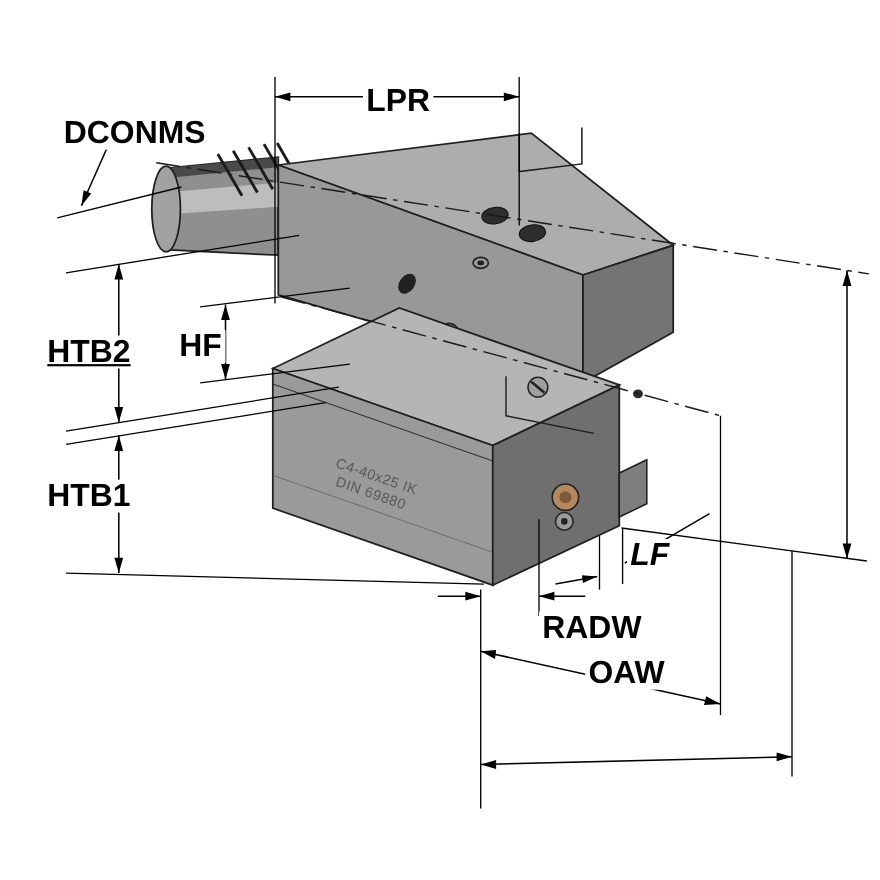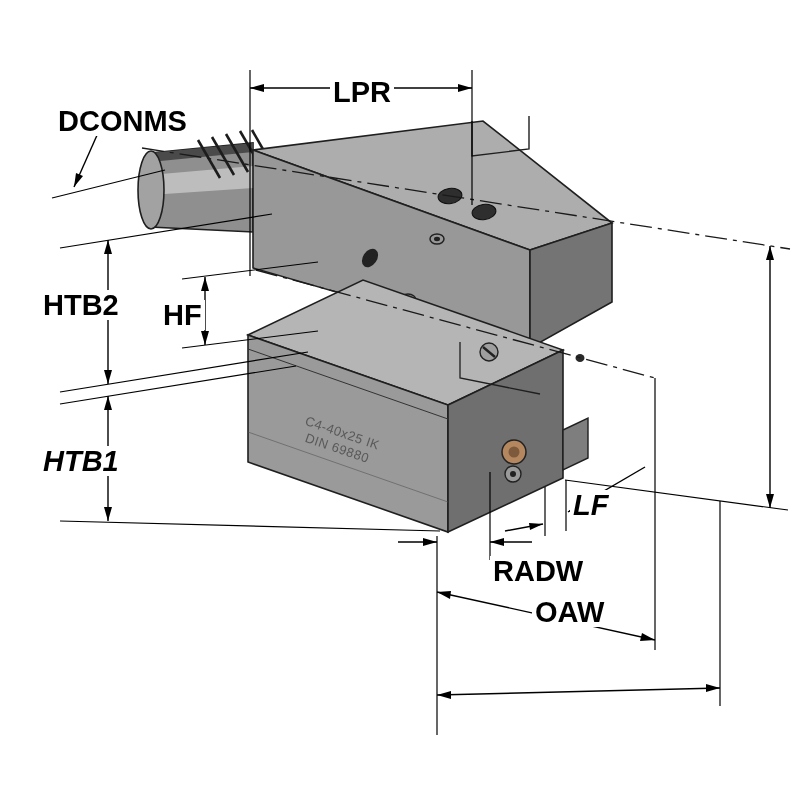--- a/index.html
+++ b/index.html
@@ -140,20 +140,20 @@
       <polygon points="655,640 640,641 642,633"></polygon>
       <polygon points="437,695 451,691 451,699"></polygon>
       <polygon points="720,688 706,684 706,692"></polygon>
       <polygon points="770,246 766,260 774,260"></polygon>
       <polygon points="770,508 766,494 774,494"></polygon>
     </g>
   </svg>
 
   <div class="dim-label" style="left:330px;top:77px;">LPR</div>
   <div class="dim-label" style="left:55px;top:106px;">DCONMS</div>
-  <div class="dim-label" style="left:40px;top:290px;">HTB2</div>
+  <div class="dim-label" style="left:40px;top:305px;text-decoration:underline;">HTB2</div>
   <div class="dim-label" style="left:160px;top:300px;text-align:right;">HF</div>
-  <div class="dim-label" style="left:40px;top:446px;font-style:italic;">HTB1</div>
+  <div class="dim-label" style="left:40px;top:436px;">HTB1</div>
   <div class="dim-label" style="left:570px;top:490px;font-style:italic;">LF</div>
   <div class="dim-label" style="left:490px;top:556px;">RADW</div>
   <div class="dim-label" style="left:532px;top:597px;">OAW</div>
 
 </div>
 
 </body></html>

